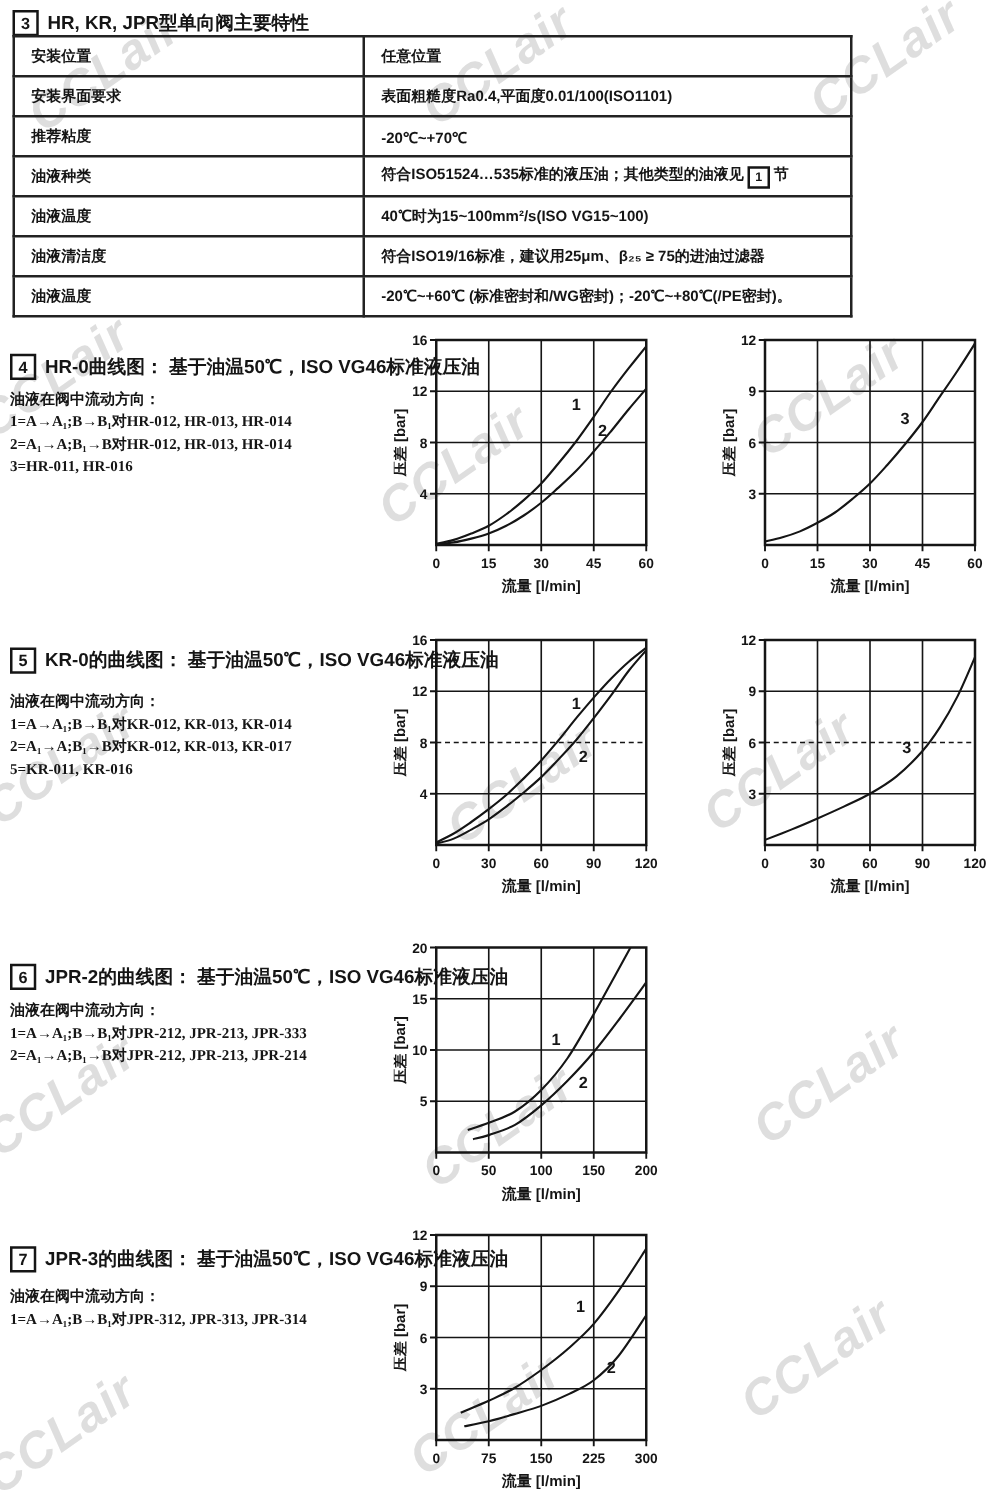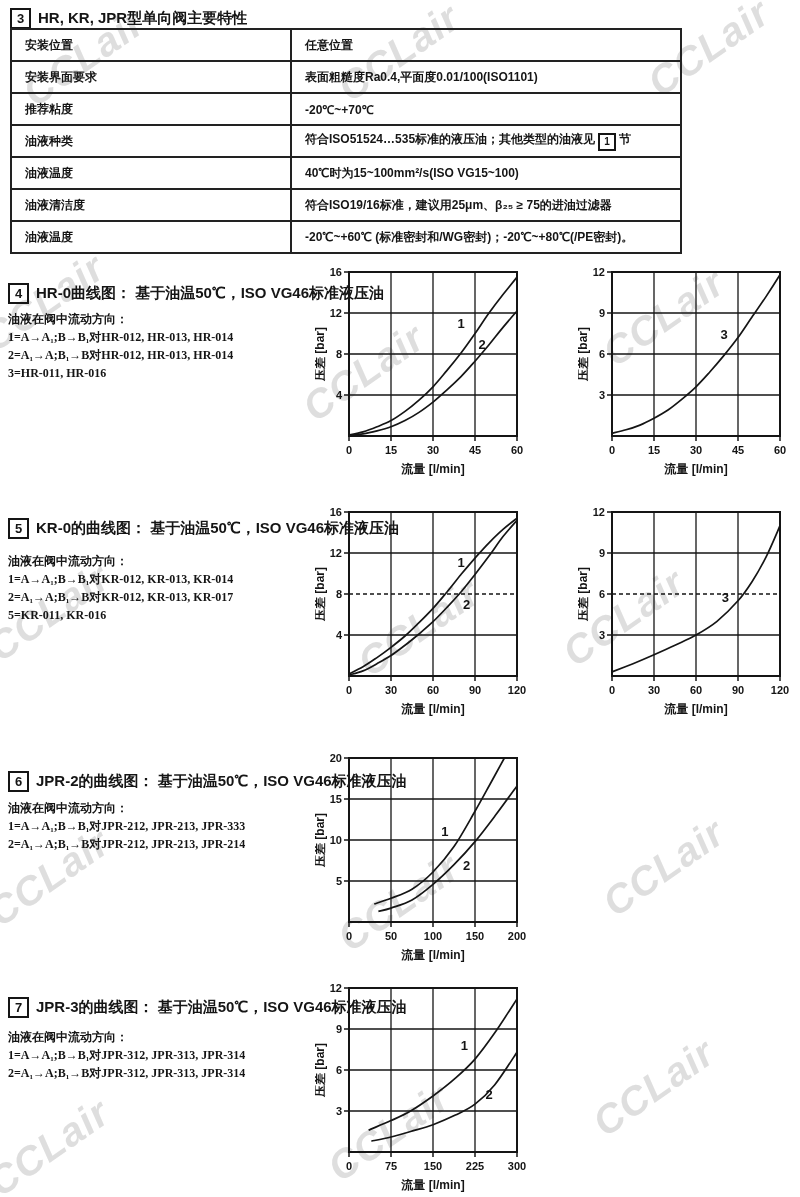--- a/index.html
+++ b/index.html
@@ -121,21 +121,20 @@
         <div>2=A₁→A;B₁→B对JPR-212, JPR-213, JPR-214</div>
       </div>
 
     <div class="sec-head" style="left:8px;top:997px;">
       <span class="numbox">7</span>
       <span>JPR-3的曲线图： 基于油温50℃，ISO VG46标准液压油</span>
     </div>
     <div class="notes" style="left:8px;top:1028px;">
         <div>油液在阀中流动方向：</div>
         <div>1=A→A₁;B→B₁对JPR-312, JPR-313, JPR-314</div>
-        <div>2=A₁→A;B₁→B对JPR-312, JPR-313, JPR-314</div>
       </div>
 
     <div class="chart" style="left:315px;top:262px;"><svg width="212" height="216" viewBox="0 0 212 216">
           <g>
             <line x1="34" x2="202" y1="133" y2="133" stroke="#151515" stroke-width="1.3"></line>
             <line x1="34" x2="202" y1="92" y2="92" stroke="#151515" stroke-width="1.3"></line>
             <line x1="34" x2="202" y1="51" y2="51" stroke="#151515" stroke-width="1.3"></line>
             <line x1="76" x2="76" y1="10" y2="174" stroke="#151515" stroke-width="1.3"></line>
             <line x1="118" x2="118" y1="10" y2="174" stroke="#151515" stroke-width="1.3"></line>
             <line x1="160" x2="160" y1="10" y2="174" stroke="#151515" stroke-width="1.3"></line>

